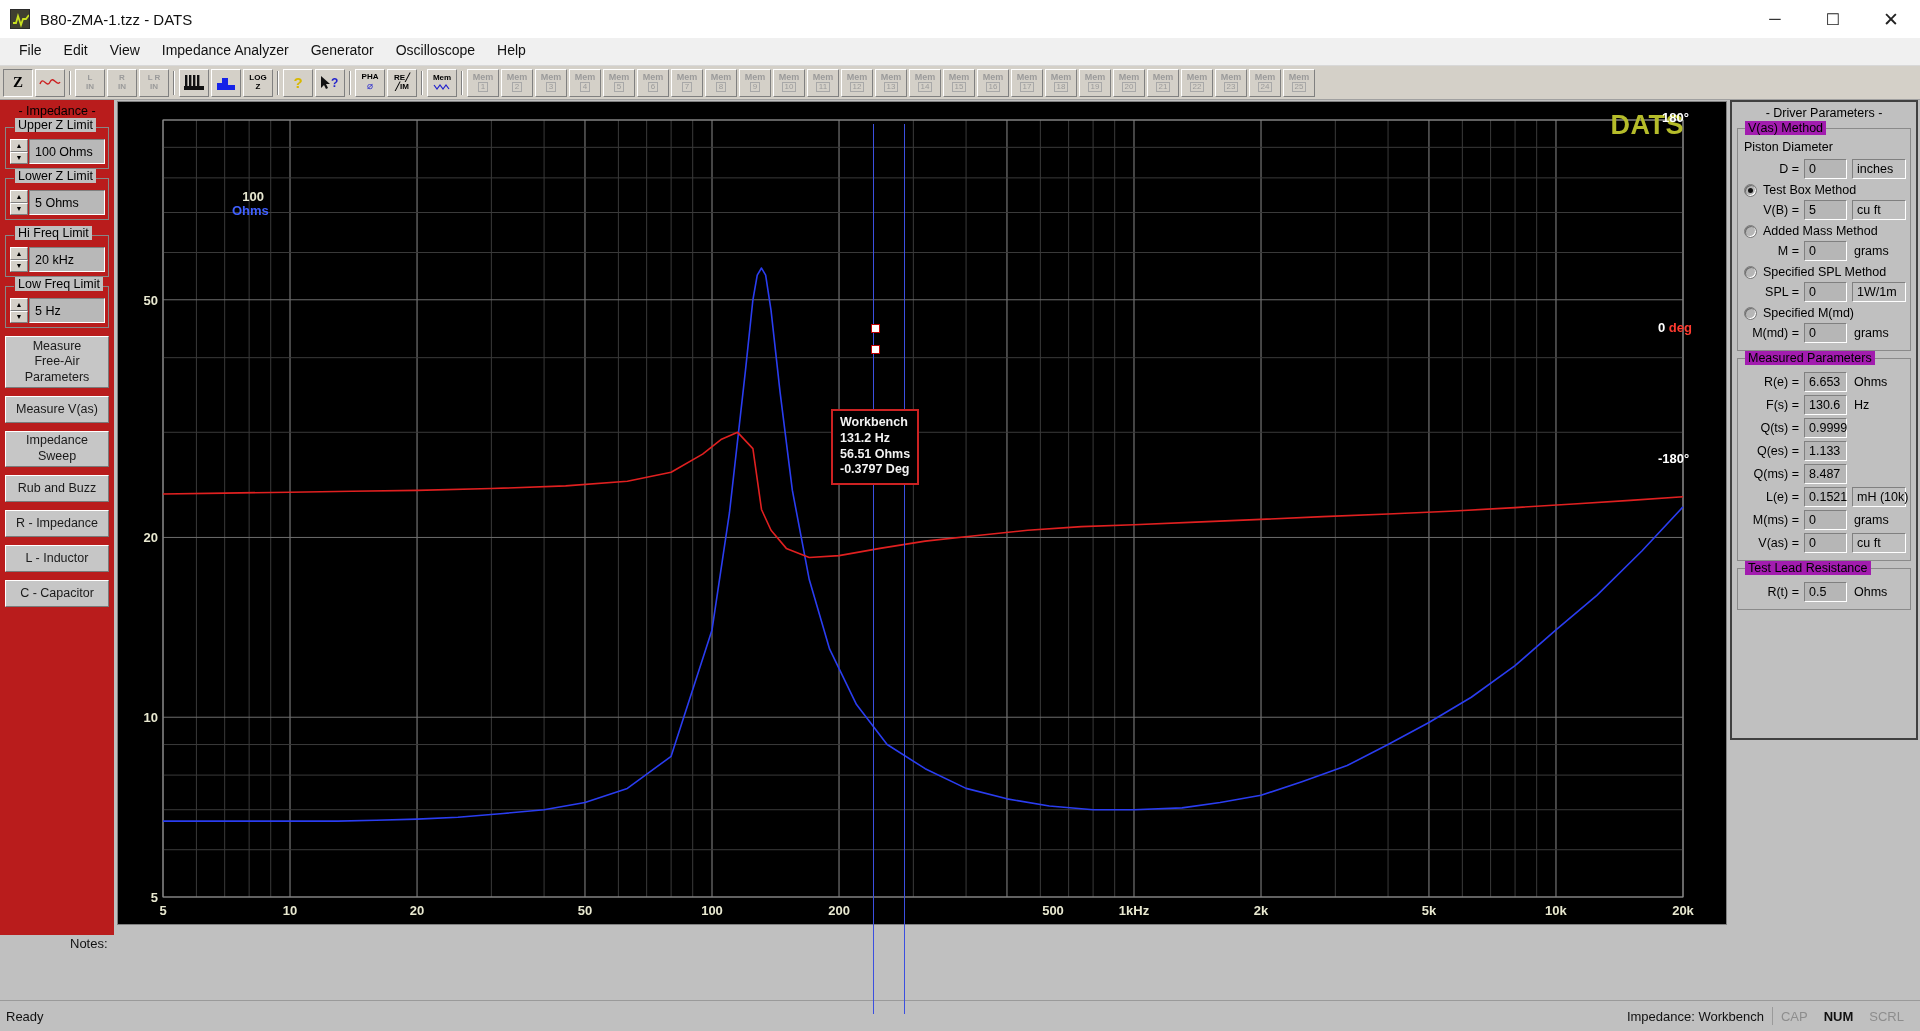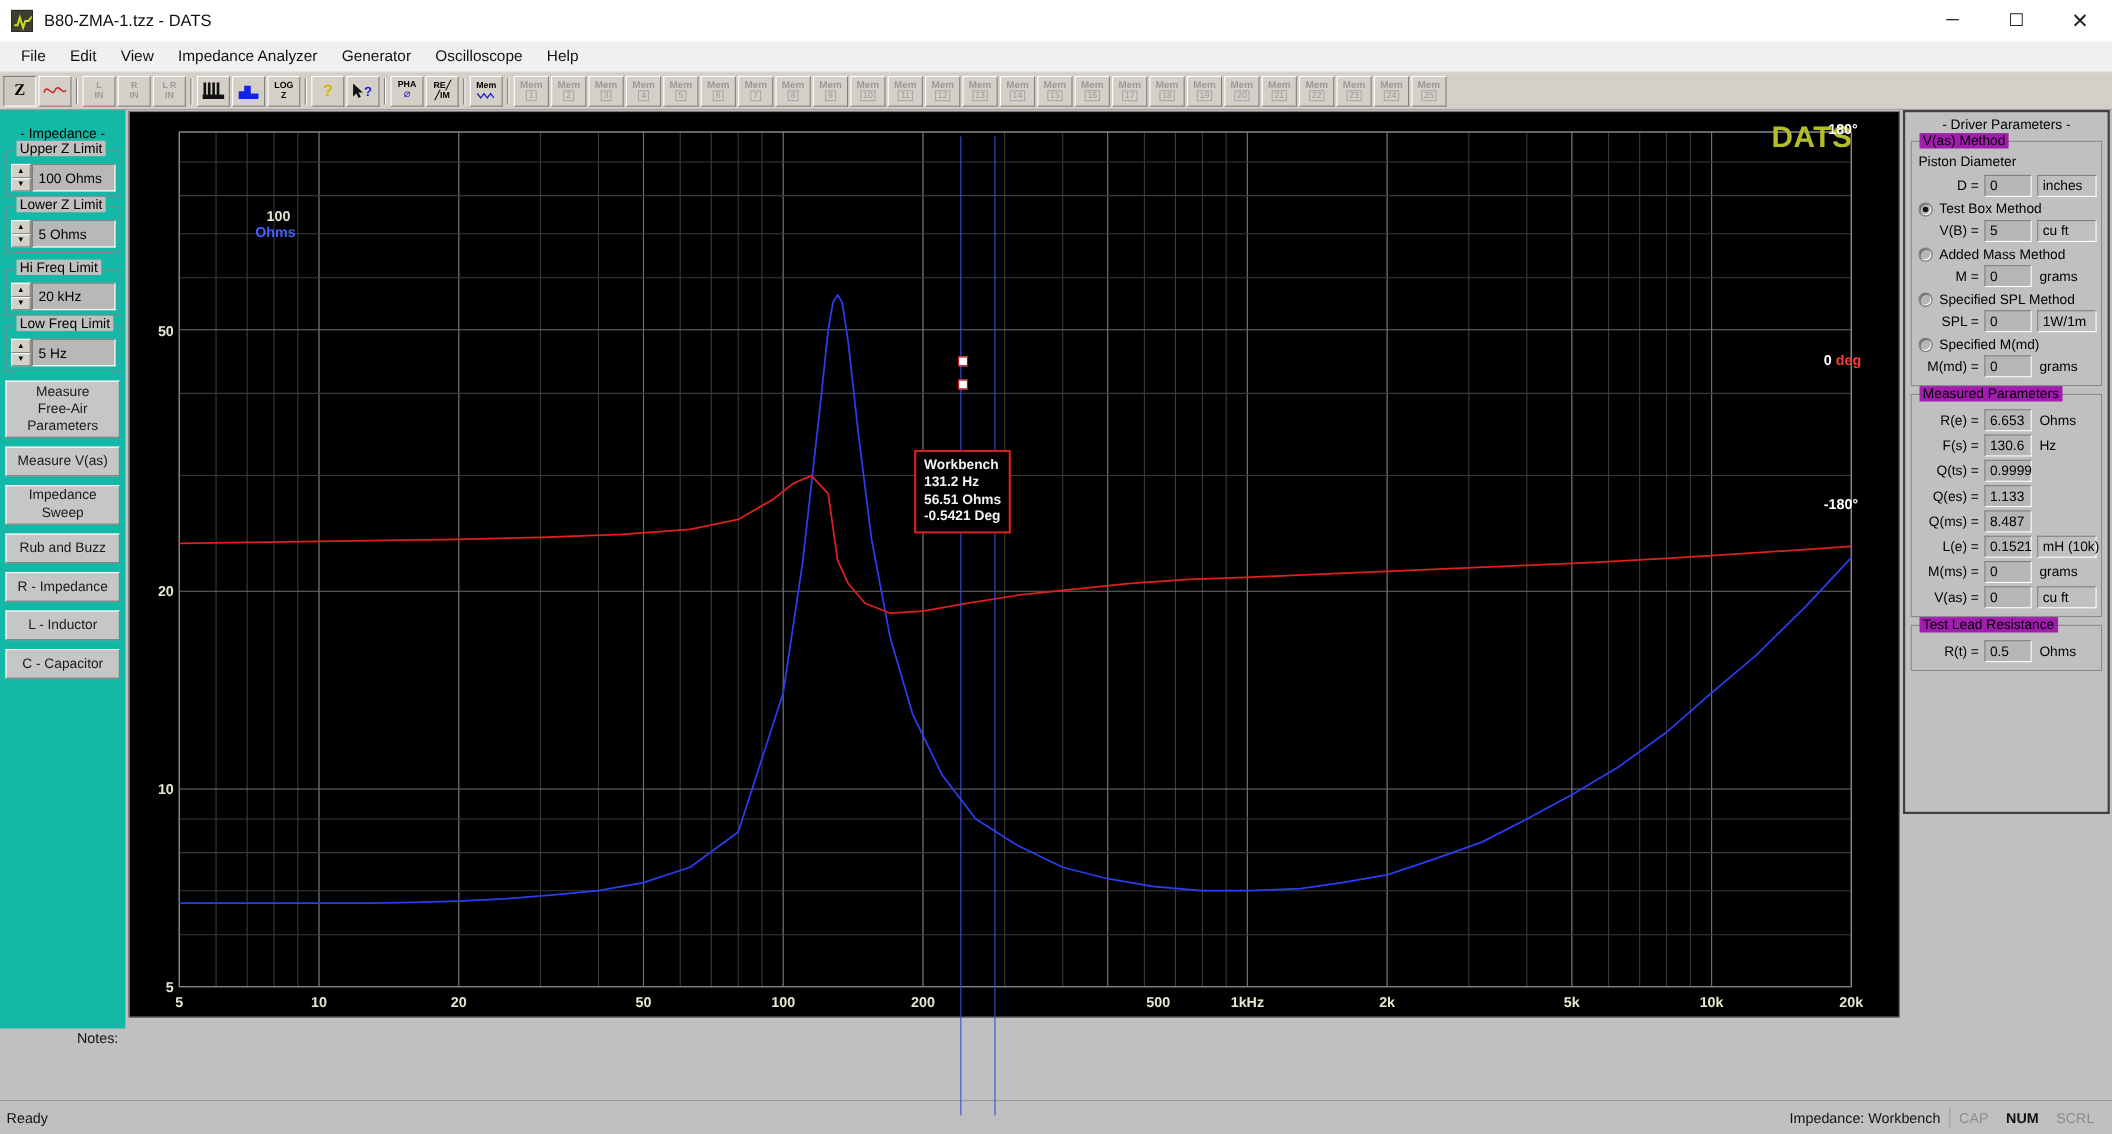--- a/index.html
+++ b/index.html
@@ -101,22 +101,22 @@
     width: 1920px; height: 900px;
     background: #c0c0c0;
   }
 
   
   .sidebar-left {
     position: absolute;
     left: 0; top: 0;
     width: 114px;
     height: 835px;
-    background: #14b8a6;
-    padding: 12px 4px;
+    background: #b91c1c;
+    padding: 2px 4px;
   }
   .imp-title {
     text-align: center;
     font-size: 12.5px;
     padding-top: 2px;
     color: #000;
   }
   .grp {
     position: relative;
     border: 1px solid #878787;
@@ -775,21 +775,21 @@
     <div class="cursor-line" style="left:786px; top:22px; height:330px;"></div>
     <div class="cursor-line" style="left:755px; top:372px; height:540px;"></div>
     <div class="cursor-line" style="left:786px; top:372px; height:540px;"></div>
     <div class="cursor-marker" style="left:753px; top:222px;"></div>
     <div class="cursor-marker" style="left:753px; top:243px;"></div>
 
     <div class="readout" style="left:713px; top:307px;">
       <div>Workbench</div>
       <div>131.2 Hz</div>
       <div>56.51 Ohms</div>
-      <div>-0.5421 Deg</div>
+      <div>-0.3797 Deg</div>
     </div>
   </div>
 
   <div class="notes">Notes:</div>
 
   <div class="sidebar-right">
     <div class="dp-title">- Driver Parameters -</div>
     <div id="right-panel">
         <div class="fs">
           <div class="fs-label">V(as) Method</div>

